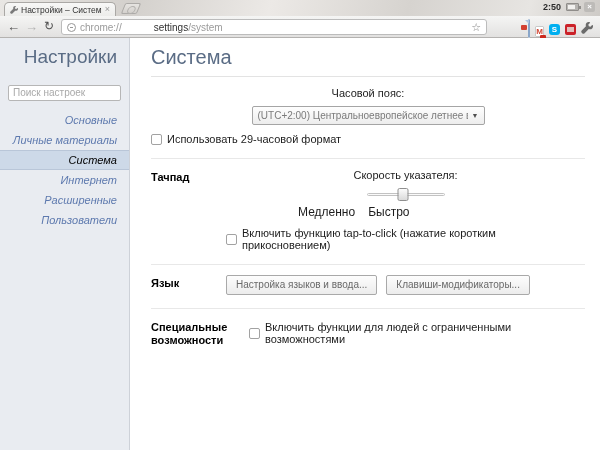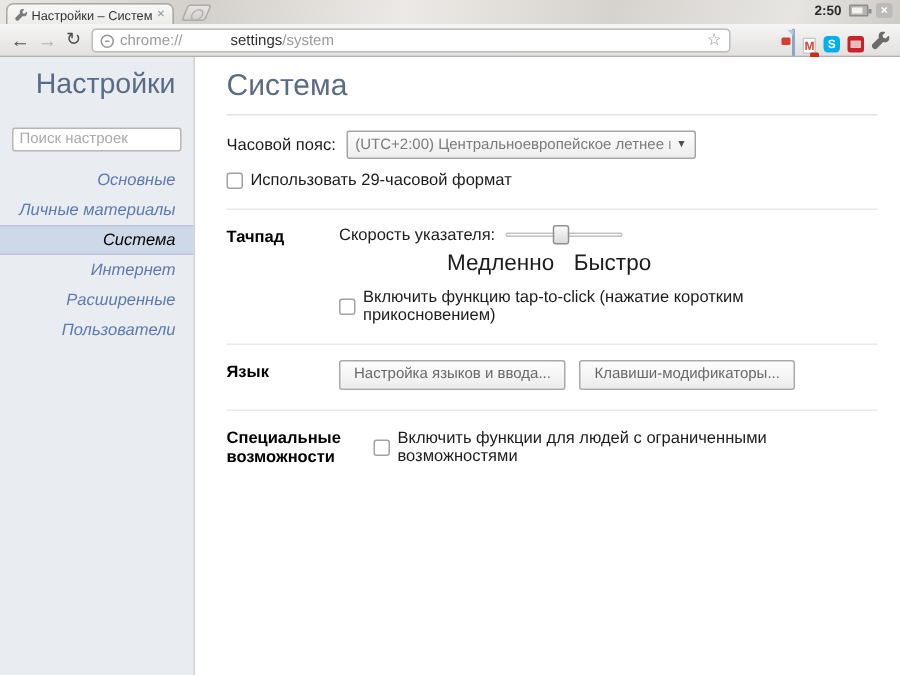--- a/index.html
+++ b/index.html
@@ -77,40 +77,40 @@
 
   .content { position:absolute; top:38px; left:131px; right:0; bottom:0; background:#fff;
     padding:8px 15px 0 20px; }
   .page-title { font-size:20px; font-weight:400; color:#5a6c85; padding-bottom:7px;
     border-bottom:1px solid #e3e3e3; }
   .section { display:flex; border-bottom:1px solid #e8e8e8; padding:10px 0 13px 0; }
   .section.no-border { border-bottom:none; }
   .sec-label { width:75px; flex-shrink:0; font-size:11px; font-weight:bold; color:#000;
     line-height:13px; padding-top:2px; }
   .sec-body { flex:1; font-size:11px; color:#1c1c1c; }
-  .inline-row { display:flex; align-items:center; gap:7px; }
+  .inline-row { display:flex; align-items:center; gap:7px;flex-direction:column; }
   .field-label { font-size:11px; color:#1c1c1c; }
 
   .select-box { width:233px; height:19px; border:1px solid #a5a5a5; border-radius:2px;
     background:linear-gradient(#fefefe,#ededed); display:flex; align-items:center;
     justify-content:space-between; padding:0 5px; cursor:pointer; }
   .select-value { font-size:10px; color:#7b7b7b; white-space:nowrap; overflow:hidden; }
   .select-arrow { font-size:7px; color:#4f4f4f; margin-left:4px; }
 
   .check-row { display:flex; align-items:center; gap:5px; margin-top:8px; }
   .check-row.tight { margin-top:2px;padding-left:23px; }
   .checkbox { width:11px; height:11px; border:1px solid #a2a2a2; border-radius:2px; background:#fff;
     flex-shrink:0; cursor:pointer; }
 
   .slider { position:relative; width:78px; height:14px; cursor:pointer; }
   .slider-track { position:absolute; left:0; right:0; top:5px; height:3px;
     border:1px solid #c2c2c2; border-radius:3px; background:#fafafa; }
   .slider-handle { position:absolute; top:0; width:11px; height:13px; border:1px solid #8f8f8f;
     border-radius:2px; background:linear-gradient(#fbfbfb,#dadada); transform:translateX(-50%); }
-  .slider-labels { margin:3px 0 0 72px; display:flex; gap:13px; font-size:15px; color:#1c1c1c; }
+  .slider-labels { margin:3px 0 0 72px; display:flex; gap:13px; font-size:12px; color:#1c1c1c; }
 
   .btn { display:inline-block; font-family:"Liberation Sans", sans-serif; font-size:10px; color:#696969;
     padding:3px 9px 4px; border:1px solid #a9a9a9; border-radius:2px;
     background:linear-gradient(#fdfdfd,#ececec); margin-right:6px; cursor:pointer;text-align:right; }
 </style>
 </head>
 <body>
 
 <div class="tabstrip">
   <div class="tab">

